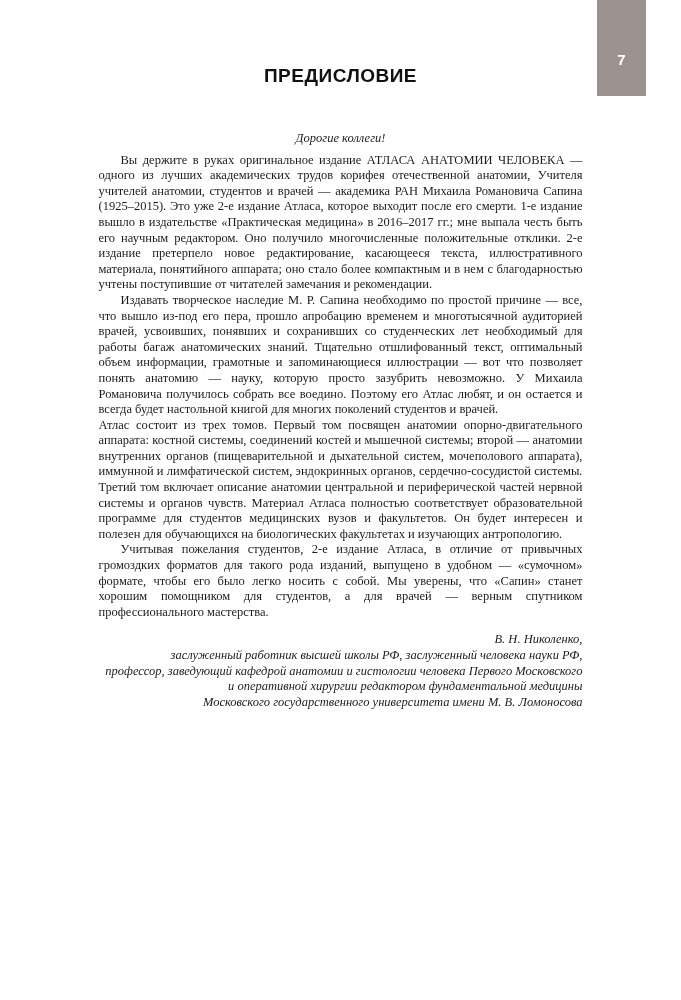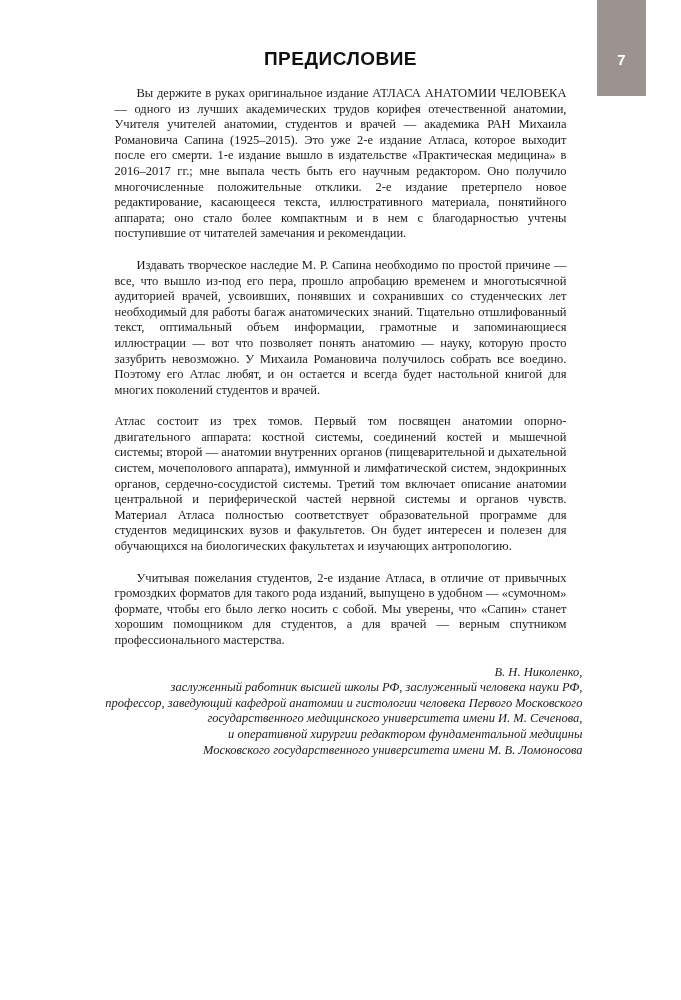--- a/index.html
+++ b/index.html
@@ -30,41 +30,41 @@
   .page-tab .num {
     margin-top: 52px;
     color: #ffffff;
     font-family: "Liberation Sans", sans-serif;
     font-weight: bold;
     font-size: 15px;
     line-height: 1;
   }
   .title {
     margin: 0;
-    padding-top: 48px;
+    padding-top: 65px;
     text-align: center;
     font-family: "Liberation Sans", sans-serif;
     font-weight: bold;
     font-size: 19px;
     letter-spacing: 0.5px;
     color: #111111;
   }
   .content {
     width: 484px;
     margin: 0 auto;
     font-size: 12.5px;
     line-height: 15.6px;
   }
   .salutation {
     margin: 44px 0 6px 0;
     text-align: center;
     font-style: italic;
   }
   .para {
-    margin: 16px;
+    margin: 0;
     text-align: justify;
   }
   .para.indent {
     text-indent: 22px;
   }
   .signature {
     margin-top: 12px;
     text-align: right;
     font-style: italic;
   }
@@ -79,30 +79,30 @@
 <div class="page">
 
   <div class="page-tab">
     <span class="num">7</span>
   </div>
 
   <h1 class="title">ПРЕДИСЛОВИЕ</h1>
 
   <div class="content">
 
+    <p class="salutation">Дорогие коллеги!</p>
 
     <p class="para indent">Вы держите в руках оригинальное издание АТЛАСА АНАТОМИИ ЧЕЛОВЕКА — одного из лучших академических трудов корифея отечественной анатомии, Учителя учителей анатомии, студентов и врачей — академика РАН Михаила Романовича Сапина (1925–2015). Это уже 2-е издание Атласа, которое выходит после его смерти. 1-е издание вышло в издательстве «Практическая медицина» в 2016–2017 гг.; мне выпала честь быть его научным редактором. Оно получило многочисленные положительные отклики. 2-е издание претерпело новое редактирование, касающееся текста, иллюстративного материала, понятийного аппарата; оно стало более компактным и в нем с благодарностью учтены поступившие от читателей замечания и рекомендации.</p>
     <p class="para indent">Издавать творческое наследие М. Р. Сапина необходимо по простой причине — все, что вышло из-под его пера, прошло апробацию временем и многотысячной аудиторией врачей, усвоивших, понявших и сохранивших со студенческих лет необходимый для работы багаж анатомических знаний. Тщательно отшлифованный текст, оптимальный объем информации, грамотные и запоминающиеся иллюстрации — вот что позволяет понять анатомию — науку, которую просто зазубрить невозможно. У Михаила Романовича получилось собрать все воедино. Поэтому его Атлас любят, и он остается и всегда будет настольной книгой для многих поколений студентов и врачей.</p>
     <p class="para">Атлас состоит из трех томов. Первый том посвящен анатомии опорно-двигательного аппарата: костной системы, соединений костей и мышечной системы; второй — анатомии внутренних органов (пищеварительной и дыхательной систем, мочеполового аппарата), иммунной и лимфатической систем, эндокринных органов, сердечно-сосудистой системы. Третий том включает описание анатомии центральной и периферической частей нервной системы и органов чувств. Материал Атласа полностью соответствует образовательной программе для студентов медицинских вузов и факультетов. Он будет интересен и полезен для обучающихся на биологических факультетах и изучающих антропологию.</p>
     <p class="para indent">Учитывая пожелания студентов, 2-е издание Атласа, в отличие от привычных громоздких форматов для такого рода изданий, выпущено в удобном — «сумочном» формате, чтобы его было легко носить с собой. Мы уверены, что «Сапин» станет хорошим помощником для студентов, а для врачей — верным спутником профессионального мастерства.</p>
 
     <div class="signature">
       <div>В. Н. Николенко,</div>
       <div>заслуженный работник высшей школы РФ, заслуженный человека науки РФ,</div>
       <div>профессор, заведующий кафедрой анатомии и гистологии человека Первого Московского</div>
-      <div>государственного медицинского университета имени И. М. Сеченова,</div>
       <div>и оперативной хирургии редактором фундаментальной медицины</div>
       <div>Московского государственного университета имени М. В. Ломоносова</div>
     </div>
 
   </div>
 
 </div>
 
 </body></html>

